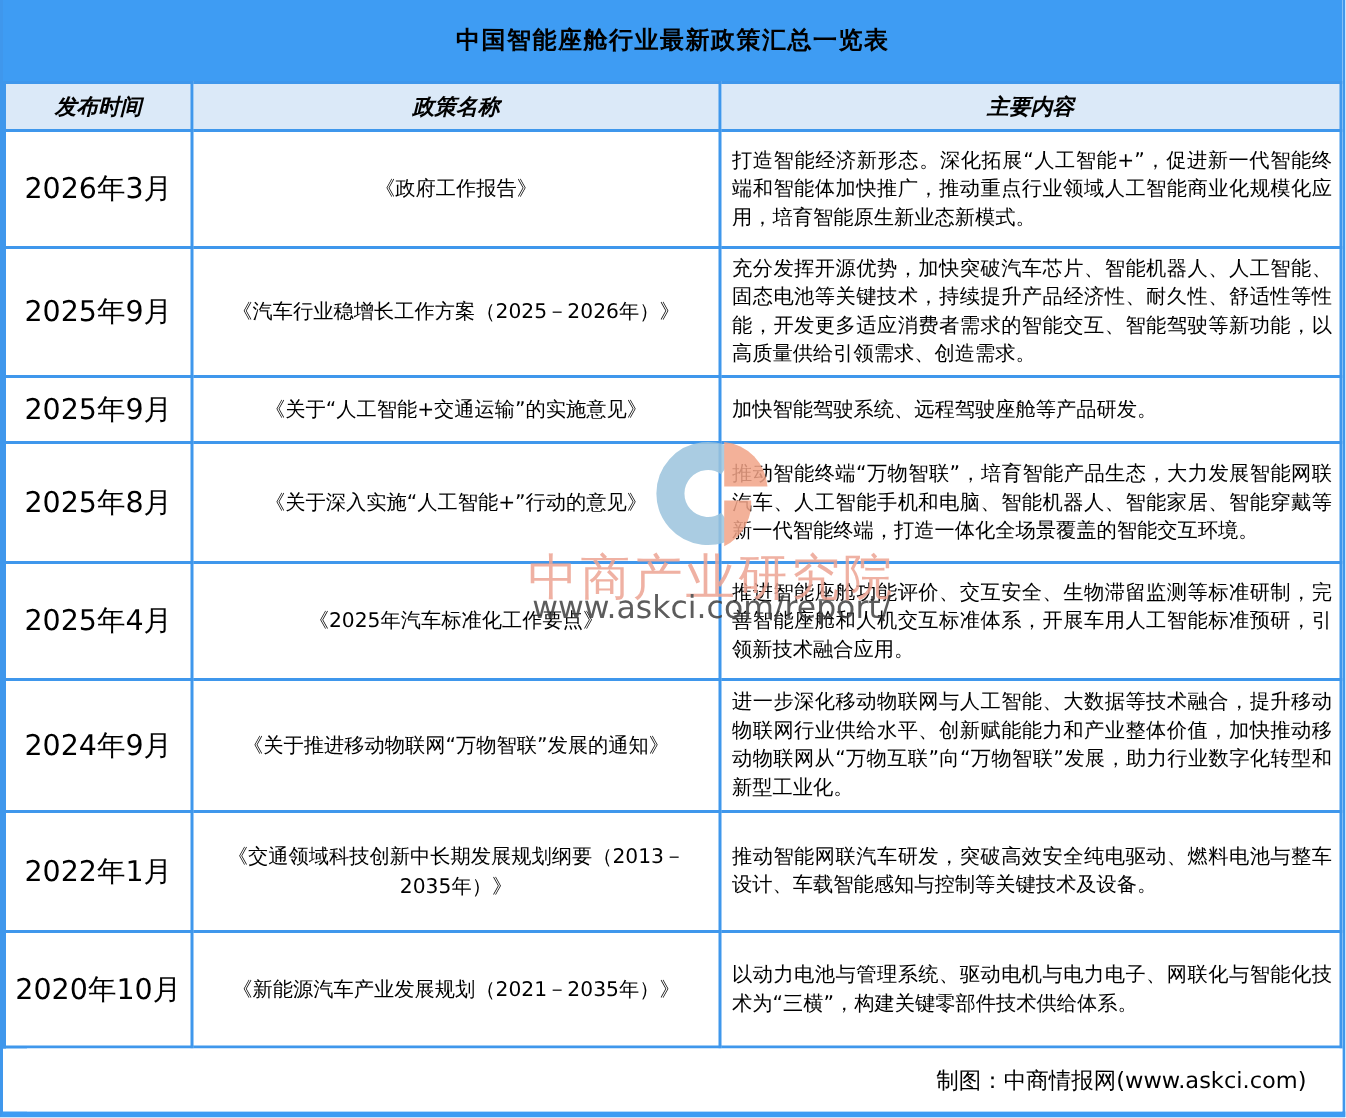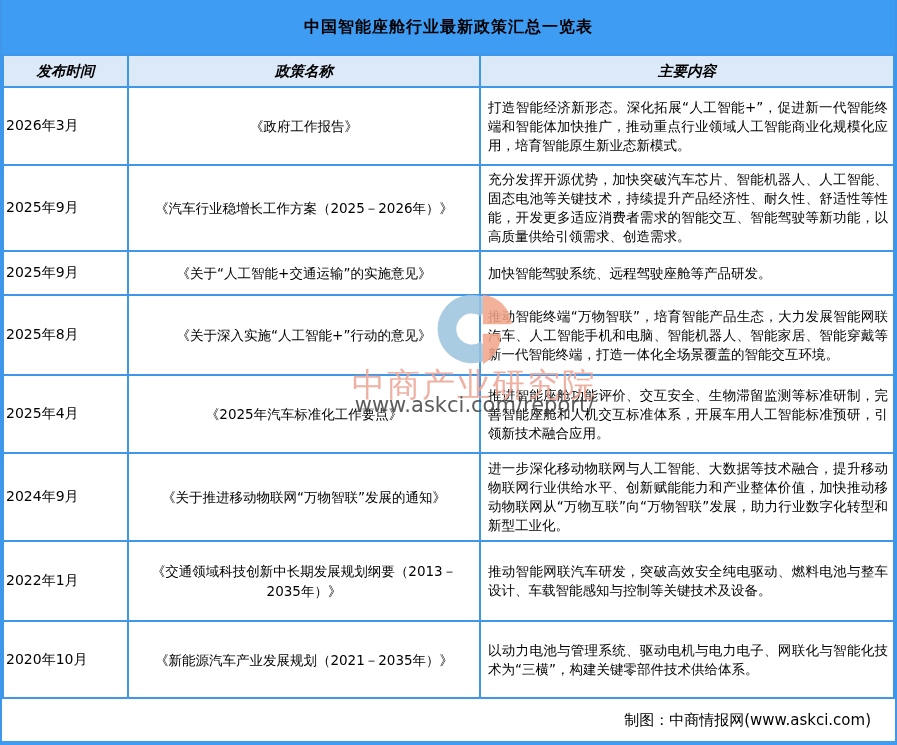--- a/index.html
+++ b/index.html
@@ -17,21 +17,21 @@
   }
   table.policy{
     border-collapse:collapse;table-layout:fixed;width:100%;flex:0 0 auto;
   }
   table.policy th, table.policy td{
     border:2px solid #3f97ec;color:#000;overflow:hidden;
   }
   table.policy th{
     background:#dbe9f8;height:30px;font-size:14.5px;font-weight:bold;text-align:center;padding:0;font-style:italic;
   }
-  td.c-date{ font-size:14px;padding:0 2px;}
+  td.c-date{ text-align:center;font-size:19px;padding:0 2px;}
   td.c-policy{ text-align:center;font-size:13.5px;padding:11px 16px;line-height:20px;}
   td.c-content{
     text-align:justify;font-size:13.5px;line-height:19px;
     padding:3px 5px 3px 7px;vertical-align:middle;
   }
   tbody tr:nth-child(1){height:78px;}
   tbody tr:nth-child(2){height:86px;}
   tbody tr:nth-child(3){height:41px;}
   tbody tr:nth-child(4){height:80px;}
   tbody tr:nth-child(5){height:78px;}

